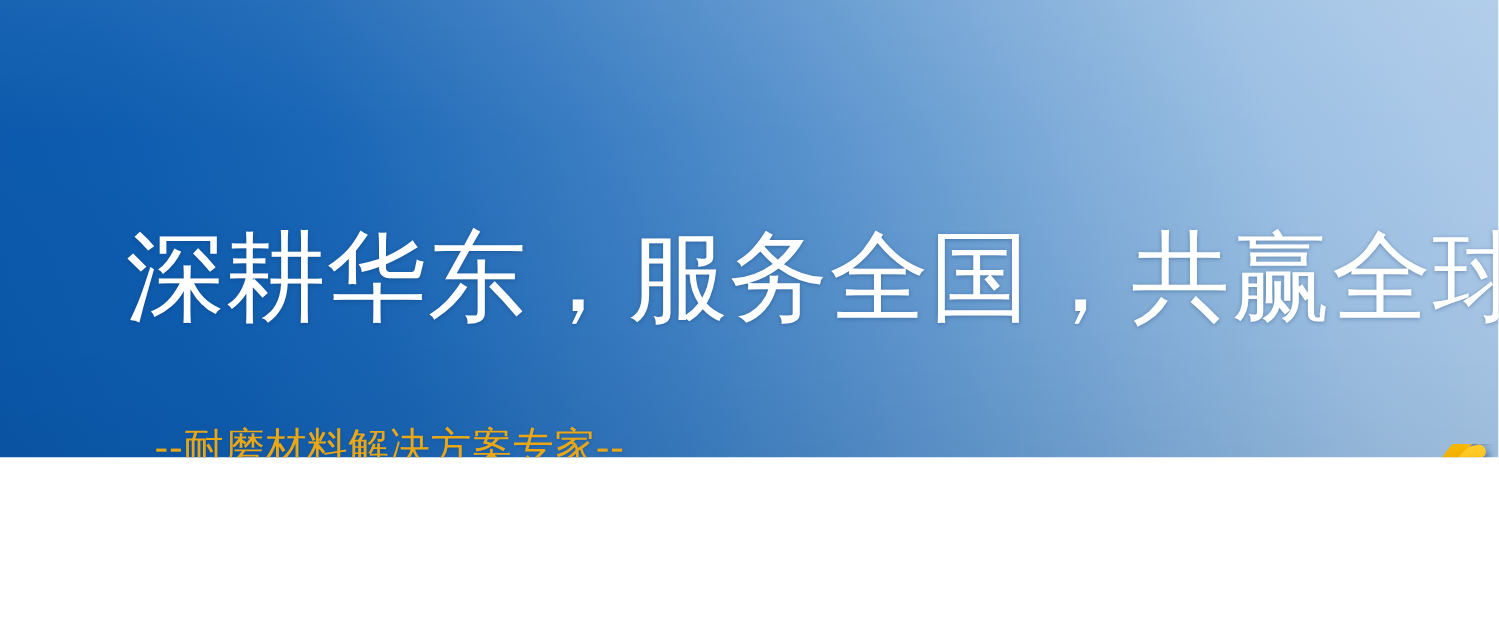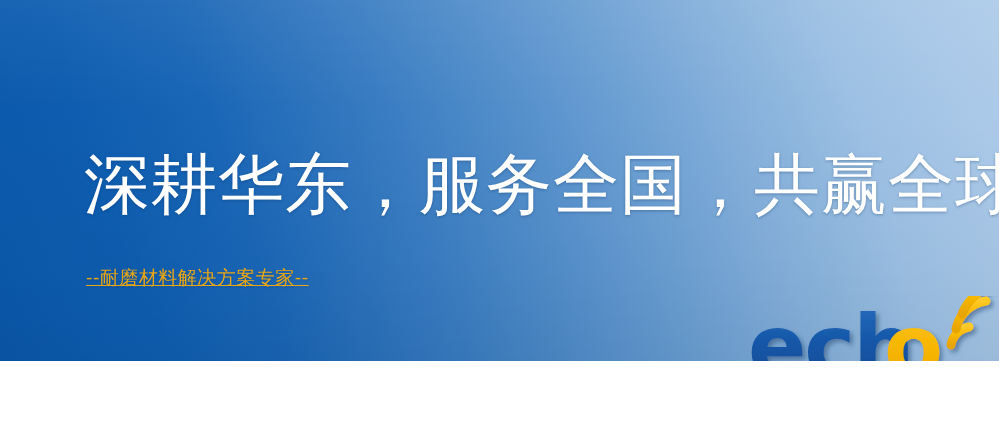--- a/index.html
+++ b/index.html
@@ -3,21 +3,21 @@
 <meta charset="utf-8">
 <style>
   html, body {
     margin: 0;
     padding: 0;
     background: #ffffff;
   }
   #banner {
     position: relative;
     width: 999px;
-    height: 361px;
+    height: 305px;
     overflow: hidden;
     font-family: "Liberation Sans", sans-serif;
     
     background:
       linear-gradient(72deg,
         #0a57aa 0%,
         #0e5db0 14%,
         #1a66b6 26%,
         #3a7dc2 42%,
         #5f97cf 58%,
@@ -52,30 +52,29 @@
     color: #ffffff;
     white-space: nowrap;
     text-shadow: 0 1px 3px rgba(10,45,95,0.35);
   }
 
   
   #subtitle {
     position: absolute;
     left: 86px;
     top: 268px;
-    margin: 0;
+    margin: 17px;
     font-family: "DejaVu Serif", "Liberation Serif", serif;
     font-weight: 400;
-    font-size: 19px;
+    font-size: 27px;
     line-height: 1.0;
     letter-spacing: 0.5px;
     color: #e9a716;
     white-space: nowrap;
     text-shadow: 0 1px 2px rgba(20,55,110,0.30);
-    text-decoration: underline;
   }
 
   
   #logo {
     position: absolute;
     left: 748px;
     top: 296px;
     width: 251px;
     height: 126px;
   }

